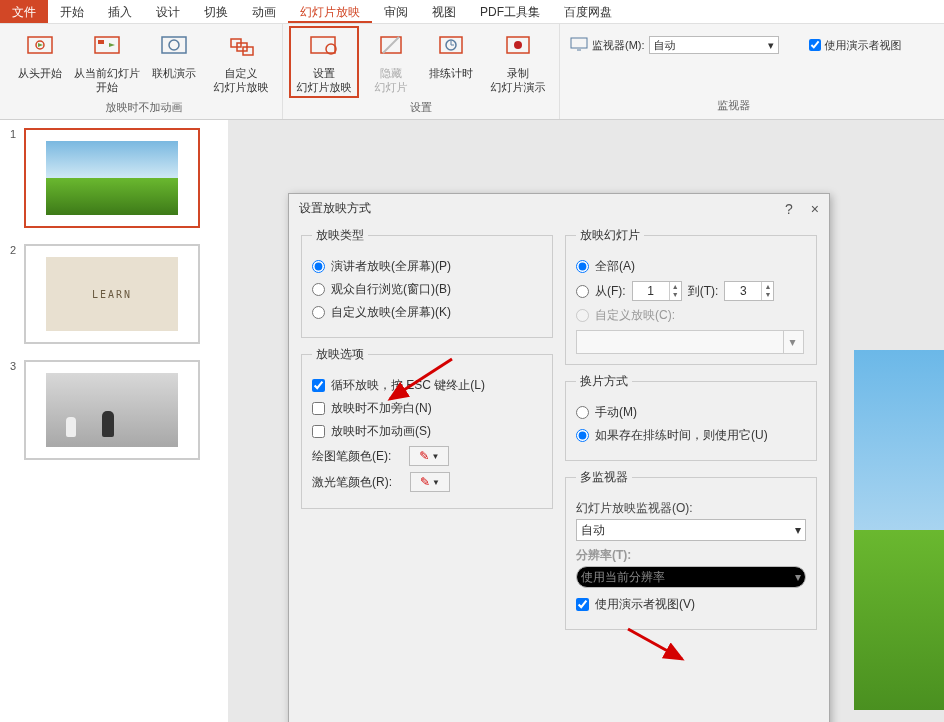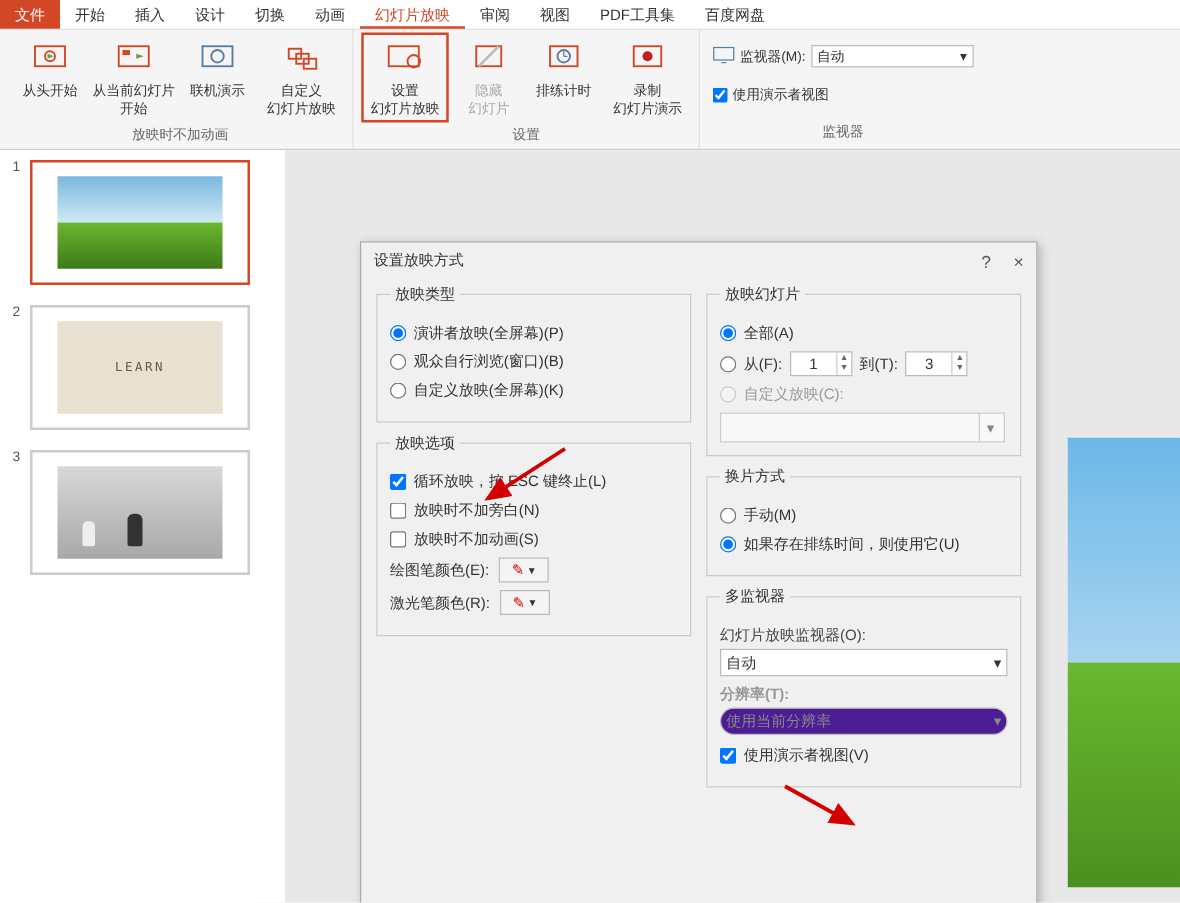--- a/index.html
+++ b/index.html
@@ -19,21 +19,21 @@
 .rbtn.wide { width: 70px; }
 .rbtn .ricon { width: 32px; height: 32px; display: flex; align-items: center; justify-content: center; margin-bottom: 4px; }
 .rbtn .rlabel { font-size: 11px; line-height: 14px; }
 .rbtn.highlighted { outline: 2px solid #d24726; outline-offset: -2px; }
 .rgroup-label { font-size: 11px; color: #666; padding: 2px 0 4px; }
 .rcheck-col { display: flex; flex-direction: column; gap: 4px; padding: 6px 4px; }
 .rcheck { display: flex; align-items: center; gap: 4px; font-size: 11px; }
 .rcheck input { width: 12px; height: 12px; }
 .monitor-row { display: flex; align-items: center; gap: 4px; padding: 6px 4px; font-size: 11px; }
 .monitor-row .sel { border: 1px solid #bbb; background:#fff; padding: 1px 4px; width: 130px; height: 18px; display:flex; align-items:center; justify-content:space-between; }
-.monitor-col { display:flex; flex-direction:column; gap:8px; padding-top:4px; }
+.monitor-col { display:flex; flex-direction:row; gap:22px; padding-top:4px; }
 
 
 .slide-panel { position: absolute; left: 0; top: 120px; width: 228px; bottom: 0; background: #fff; padding: 8px 10px; overflow: hidden; }
 .slide-thumb-wrap { display: flex; align-items: flex-start; margin-bottom: 16px; }
 .slide-num { width: 14px; font-size: 11px; color: #555; }
 .slide-thumb { width: 176px; height: 100px; border: 2px solid #d24726; display:flex; align-items:center; justify-content:center; background:#fff; }
 .slide-thumb.inactive { border-color: #ccc; }
 .thumb-img { width: 132px; height: 74px; }
 
 
@@ -51,24 +51,24 @@
 fieldset { border:1px solid #ccc; padding: 8px 10px 10px; margin-bottom: 8px; }
 legend { font-size: 12px; padding: 0 4px; }
 .radio-row, .check-row { display:flex; align-items:center; gap:6px; margin: 6px 0; font-size: 12px; }
 .radio-row input, .check-row input { width:13px; height:13px; }
 .from-row { display:flex; align-items:center; gap:6px; margin:6px 0; font-size:12px; }
 .spin { display:inline-flex; align-items:center; border:1px solid #bbb; background:#fff; height:20px; width:50px; }
 .spin .spv { flex:1; text-align:center; }
 .spin .sparrows { display:flex; flex-direction:column; font-size:7px; line-height:8px; border-left:1px solid #ccc; padding:1px 2px; color:#666; }
 .custom-box { border:1px solid #ccc; background:#f8f8f8; height:24px; width:228px; margin-top:4px; display:flex; align-items:center; justify-content:flex-end; padding-right:2px; }
 .custom-box .dd { border-left:1px solid #ccc; width:18px; height:22px; display:flex; align-items:center; justify-content:center; color:#888; }
-.color-row { display:flex; align-items:center; gap:8px; margin:6px 0; font-size:12px; }
+.color-row { display:flex; align-items:center; gap:18px; margin:6px 0; font-size:12px; }
 .color-btn { border:1px solid #bbb; background:#f4f4f4; width:40px; height:20px; display:flex; align-items:center; justify-content:center; gap:2px; }
 .select-line { border:1px solid #bbb; background:#fff; height:22px; display:flex; align-items:center; justify-content:space-between; padding:0 4px; font-size:12px; margin-top:2px; }
-.select-line.disabled { background:#4c1d95; color:#888;border-radius:11px; }
+.select-line.disabled { background:#000000; color:#888;border-radius:11px; }
 .lab { font-size:12px; color:#444; margin-top:6px; display:block; }
 .lab.disabled { color:#999;font-weight:bold; }
 .dlg-buttons { position:absolute; right:16px; bottom:12px; display:flex; gap:14px; }
 .dlg-btn { width:72px; height:24px; border:4px solid #000000; background:#f0f0f0; font-size:12px; display:flex; align-items:center; justify-content:center; cursor:pointer; }
 .dlg-btn.primary { border:2px solid #3a7bbf; }
 
 
 .arrow { position:absolute; pointer-events:none; }
 .arrow svg { overflow:visible; }
 

